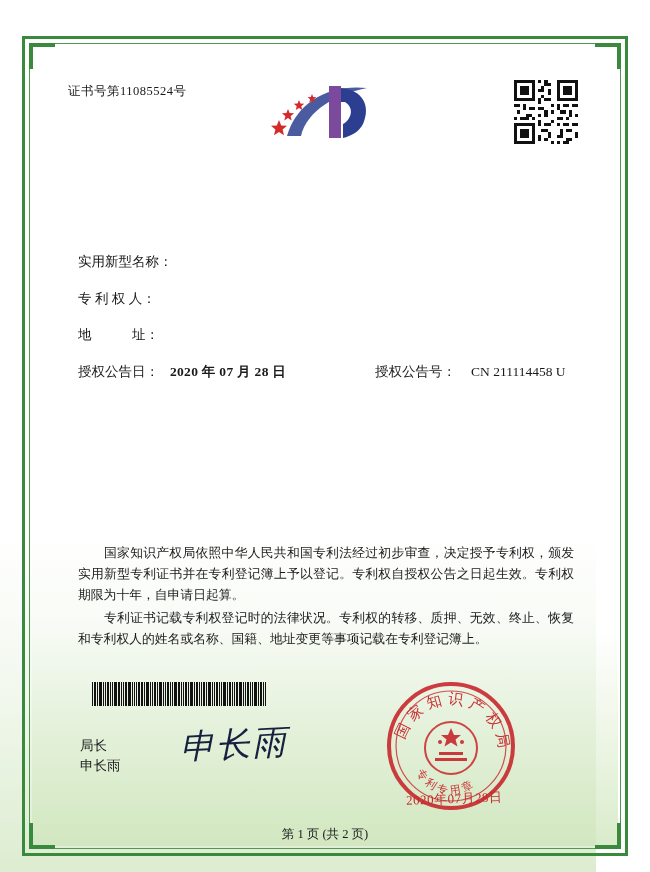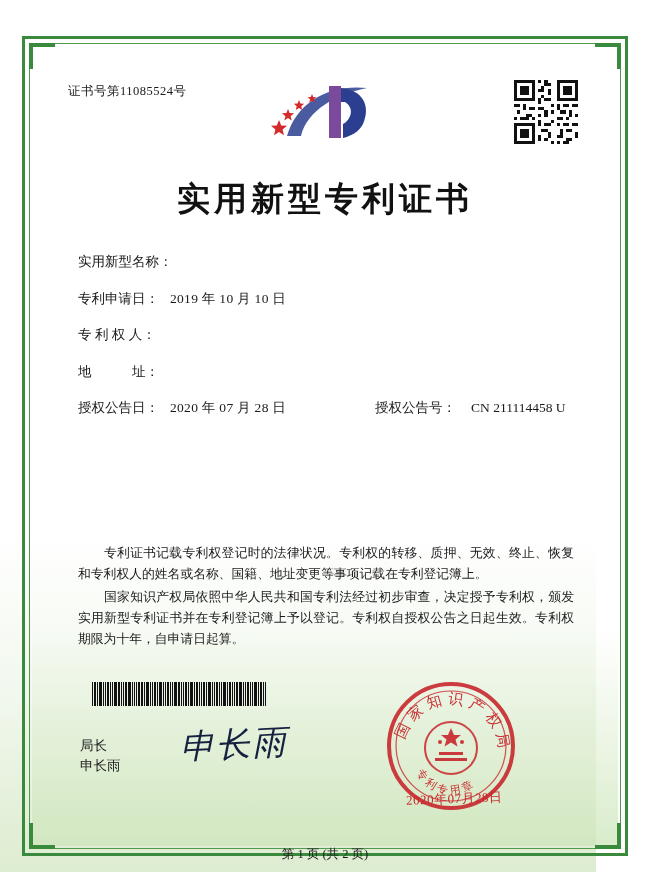--- a/index.html
+++ b/index.html
@@ -116,20 +116,21 @@
     letter-spacing: 0px;
     white-space: pre;
   }
   .field-value {
     flex: 1;
     letter-spacing: 0.3px;
   }
   .field-row.split .field-value {
     flex: none;
     width: 205px;
+    font-weight: bold;
   }
   .field-label2 {
     width: 96px;
     flex: none;
     white-space: pre;
   }
   .field-value2 {
     flex: 1;
   }
 
@@ -205,21 +206,20 @@
   }
 
   
   .page-footer {
     position: absolute;
     left: 0;
     top: 816px;
     width: 650px;
     text-align: center;
     font-size: 12.5px;
-    margin-top: 20px;
   }
 
   
   .bottom-wash {
     position: absolute;
     left: 32px;
     top: 620px;
     width: 586px;
     height: 216px;
     background: linear-gradient(to bottom, rgba(226,240,215,0) 0%, rgba(216,235,200,0.55) 60%, rgba(205,229,186,0.75) 100%);
@@ -323,47 +323,42 @@
         <rect x="17" y="16" width="2" height="1"></rect>
           <rect x="20" y="17" width="1" height="2"></rect>
         <rect x="14" y="18" width="2" height="1"></rect>
           <rect x="17" y="19" width="2" height="1"></rect>
         <rect x="14" y="20" width="1" height="1"></rect>
           <rect x="16" y="20" width="2" height="1"></rect>
       </g>
     </svg>
   </div>
 
-  <div class="title">实用新型专利证书</div>
 
   <div class="fields">
     <div class="field-row">
       <div class="field-label">实用新型名称：</div>
-    </div>
-    <div class="field-row">
-      <div class="field-label">专利申请日：</div>
-      <div class="field-value">2019 年 10 月 10 日</div>
     </div>
     <div class="field-row">
       <div class="field-label">专 利 权 人：</div>
     </div>
     <div class="field-row">
       <div class="field-label">地　　　址：</div>
     </div>
     <div class="field-row split">
       <div class="field-label">授权公告日：</div>
       <div class="field-value">2020 年 07 月 28 日</div>
       <div class="field-label2">授权公告号：</div>
       <div class="field-value2">CN 211114458 U</div>
     </div>
   </div>
 
   <div class="paras">
+    <p>国家知识产权局依照中华人民共和国专利法经过初步审查，决定授予专利权，颁发实用新型专利证书并在专利登记簿上予以登记。专利权自授权公告之日起生效。专利权期限为十年，自申请日起算。</p>
     <p>专利证书记载专利权登记时的法律状况。专利权的转移、质押、无效、终止、恢复和专利权人的姓名或名称、国籍、地址变更等事项记载在专利登记簿上。</p>
-    <p>国家知识产权局依照中华人民共和国专利法经过初步审查，决定授予专利权，颁发实用新型专利证书并在专利登记簿上予以登记。专利权自授权公告之日起生效。专利权期限为十年，自申请日起算。</p>
   </div>
 
   <div class="barcode"><span style="width:1px"></span><span style="width:2px"></span><span style="width:1px"></span><span style="width:3px"></span><span style="width:1px"></span><span style="width:1px"></span><span style="width:2px"></span><span style="width:1px"></span><span style="width:1px"></span><span style="width:3px"></span><span style="width:2px"></span><span style="width:1px"></span><span style="width:1px"></span><span style="width:2px"></span><span style="width:3px"></span><span style="width:1px"></span><span style="width:1px"></span><span style="width:1px"></span><span style="width:2px"></span><span style="width:2px"></span><span style="width:1px"></span><span style="width:3px"></span><span style="width:1px"></span><span style="width:1px"></span><span style="width:2px"></span><span style="width:1px"></span><span style="width:3px"></span><span style="width:1px"></span><span style="width:1px"></span><span style="width:2px"></span><span style="width:1px"></span><span style="width:1px"></span><span style="width:3px"></span><span style="width:2px"></span><span style="width:1px"></span><span style="width:1px"></span><span style="width:2px"></span><span style="width:1px"></span><span style="width:3px"></span><span style="width:1px"></span><span style="width:2px"></span><span style="width:1px"></span><span style="width:1px"></span><span style="width:2px"></span><span style="width:1px"></span><span style="width:3px"></span><span style="width:1px"></span><span style="width:1px"></span><span style="width:2px"></span><span style="width:1px"></span><span style="width:1px"></span><span style="width:3px"></span><span style="width:1px"></span><span style="width:2px"></span><span style="width:1px"></span><span style="width:1px"></span><span style="width:2px"></span><span style="width:3px"></span><span style="width:1px"></span><span style="width:1px"></span><span style="width:2px"></span><span style="width:1px"></span><span style="width:1px"></span><span style="width:3px"></span><span style="width:1px"></span><span style="width:2px"></span><span style="width:1px"></span><span style="width:1px"></span></div>
 
   <div class="sig-label">
     <div>局长</div>
     <div>申长雨</div>
   </div>
 
   <div class="sig-name">申长雨</div>

